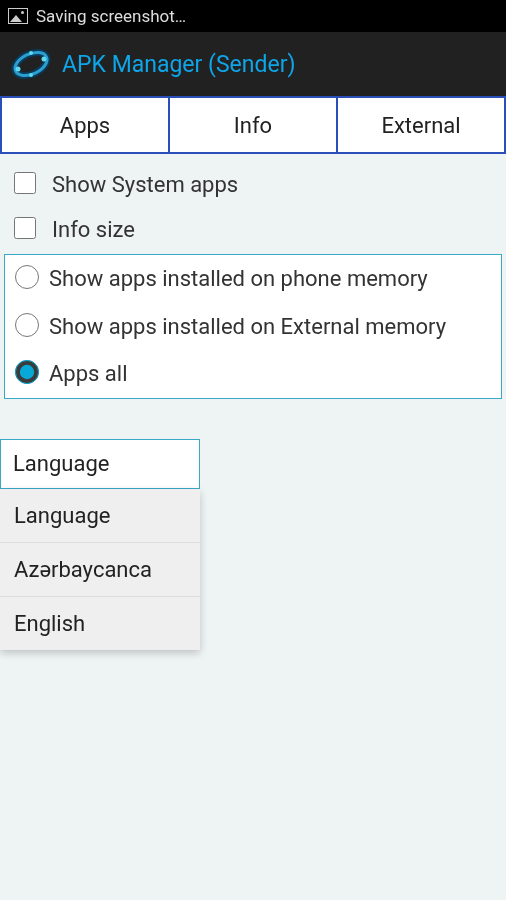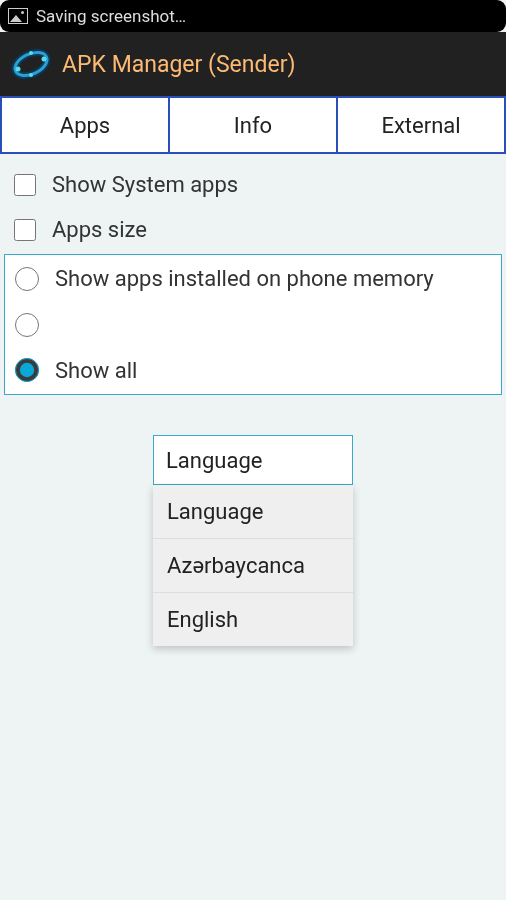--- a/index.html
+++ b/index.html
@@ -10,21 +10,20 @@
   background: #eef3f3;
   overflow: hidden;
 }
 .status-bar {
   height: 32px;
   background: #000;
   display: flex;
   align-items: center;
   padding: 0 8px;
   gap: 8px;
-  border-radius: 9px;
 }
 .status-bar .icon-box {
   width: 20px; height: 16px;
   border: 1.5px solid #ccc;
   position: relative;
   display: flex;
   align-items: flex-end;
   justify-content: flex-start;
   overflow: hidden;
 }
@@ -57,21 +56,21 @@
   padding: 0 10px;
   gap: 10px;
 }
 .app-icon {
   width: 42px; height: 42px;
   display: flex;
   align-items: center;
   justify-content: center;
 }
 .app-title {
-  color: #fdba74;
+  color: #0ea5e9;
   font-size: 23px;
   font-weight: 400;
 }
 .tabs {
   display: flex;
   height: 58px;
   background: #14532d;
 }
 .tab {
   flex: 1;
@@ -83,56 +82,54 @@
   font-size: 22px;
   color: #222;
   cursor: pointer;
 }
 .tab + .tab { border-left: none; }
 .settings-area {
   padding-top: 8px;
 }
 .check-row {
   display: flex;
-  align-items: center;
   gap: 16px;
   padding: 10px 14px;
 }
 .check-row input[type=checkbox] {
   width: 22px; height: 22px;
   accent-color: #666;
 }
 .check-row label {
   font-size: 22px;
   color: #333;
 }
 .radio-group {
   border: 1.5px solid #3aa9c8;
   background: #fff;
   margin: 2px 4px 0 4px;
 }
 .radio-row {
   display: flex;
-  align-items: center;
-  gap: 16px;
+  gap: 10px;
   padding: 10px 10px;
 }
 .radio-row input[type=radio] {
   width: 24px; height: 24px;
   accent-color: #08a8d8;
 }
 .radio-row label {
   font-size: 22px;
   color: #333;
   line-height: 1.25;
 }
 .lang-wrap {
   margin-top: 40px;
   display: flex;
-  justify-content: center;
+  justify-content: flex-start;
   position: relative;
 }
 .lang-select {
   width: 200px;
   height: 50px;
   border: 1.5px solid #3aa9c8;
   background: #fff;
   display: flex;
   align-items: center;
   padding: 0 12px;
@@ -186,34 +183,35 @@
 
 <div class="settings-area">
 
   <div class="check-row">
     <input type="checkbox" style="">
     <label>Show System apps</label>
   </div>
 
   <div class="check-row">
     <input type="checkbox" style="">
-    <label>Apps size</label>
+    <label>Info size</label>
   </div>
 
   <div class="radio-group">
     <div class="radio-row">
       <input type="radio" name="loc" style="">
       <label>Show apps installed on phone memory</label>
     </div>
     <div class="radio-row">
       <input type="radio" name="loc" style="">
+      <label>Show apps installed on External memory</label>
     </div>
     <div class="radio-row">
       <input type="radio" name="loc" checked="" style="">
-      <label>Show all</label>
+      <label>Apps all</label>
     </div>
   </div>
 
   <div class="lang-wrap">
     <div class="lang-select">
       <span>Language</span>
     </div>
     <div class="lang-dropdown">
       <div class="lang-option">Language</div>
       <div class="lang-option">Azərbaycanca</div>

